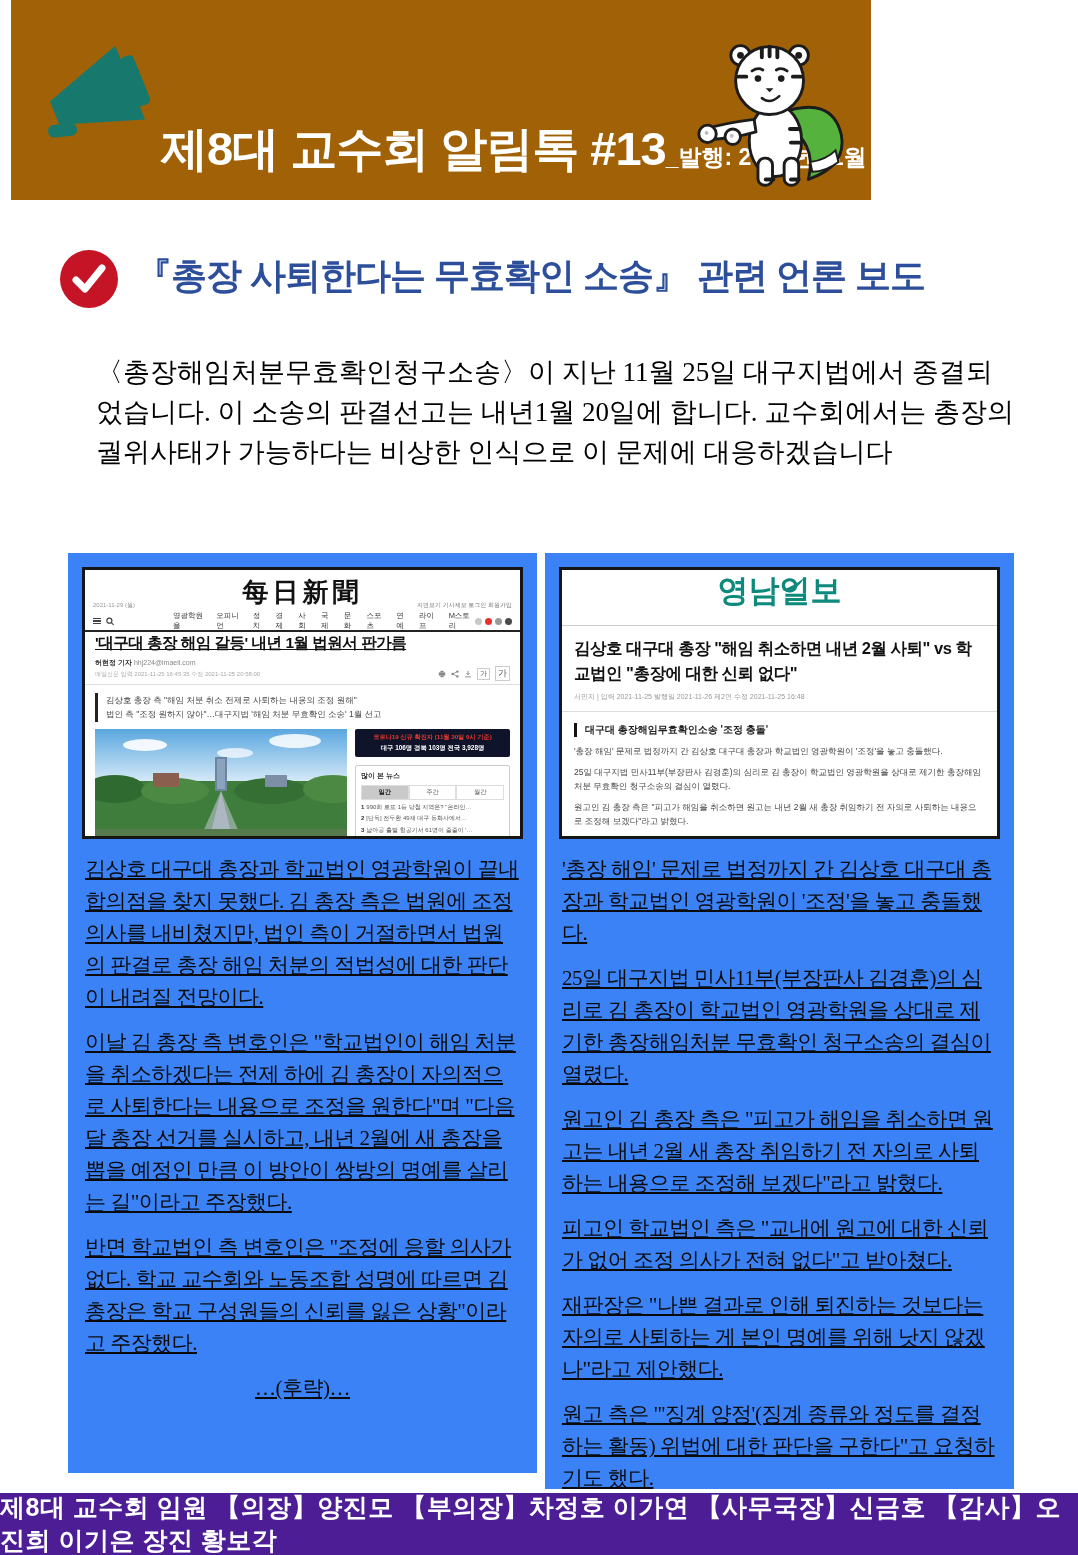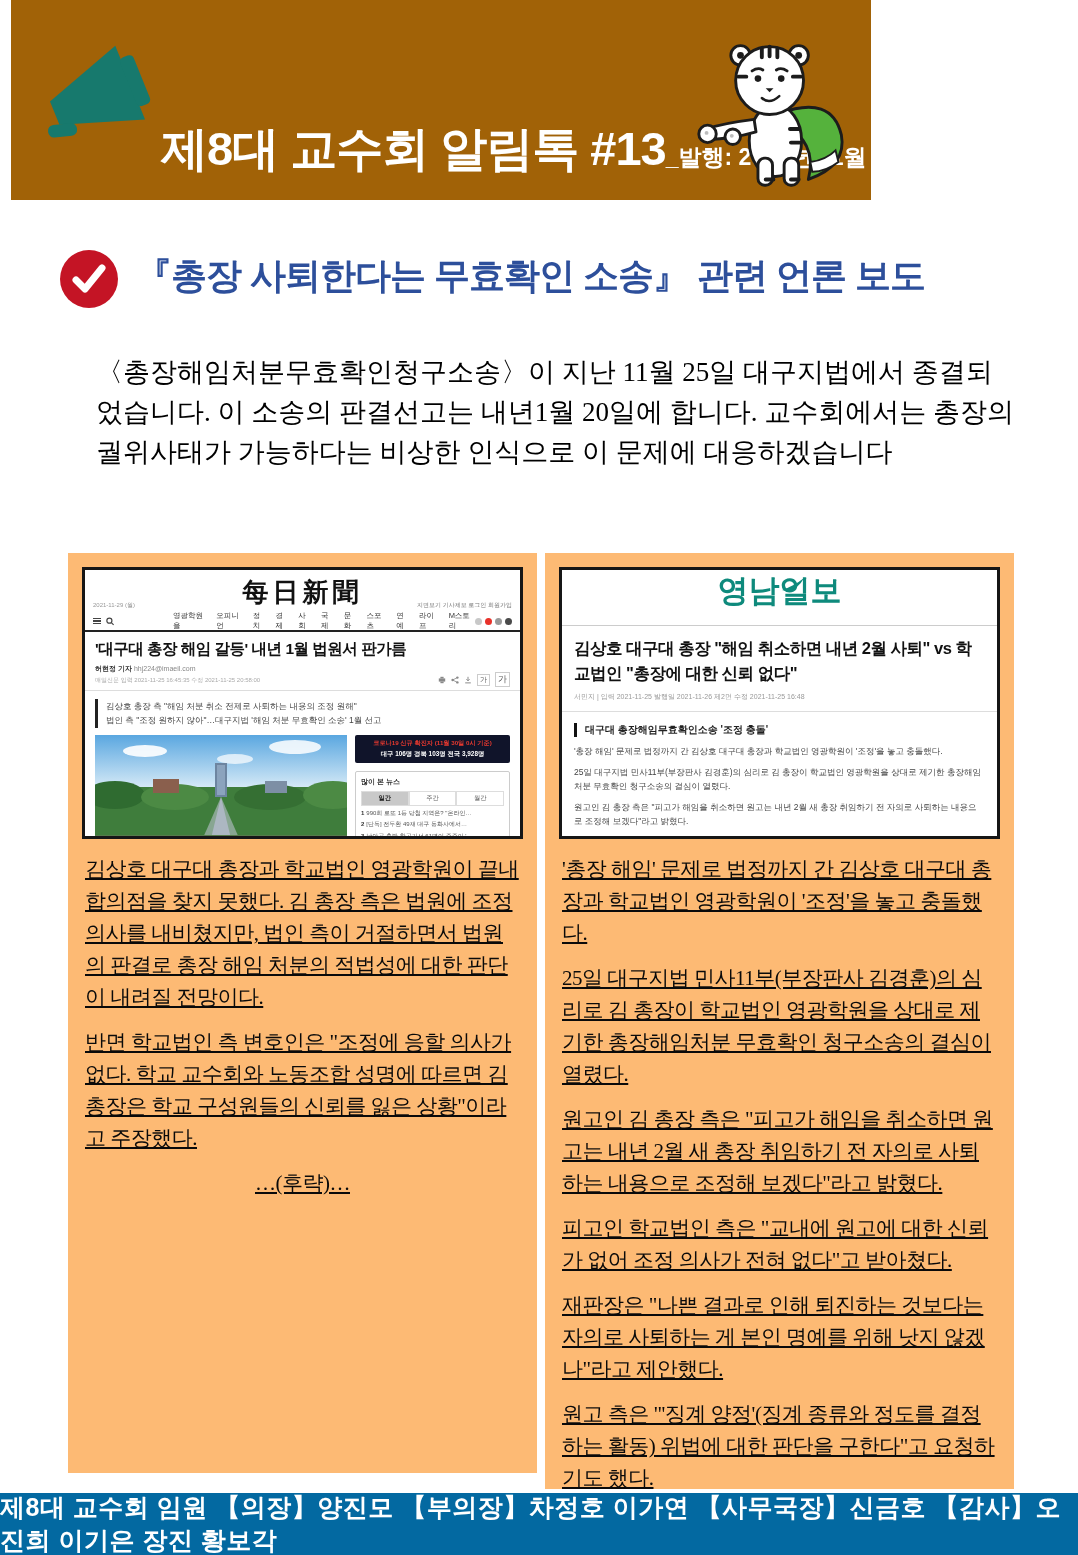--- a/index.html
+++ b/index.html
@@ -18,39 +18,39 @@
   
   .check-circle { position:absolute; left:60px; top:250px; width:58px; height:58px; border-radius:50%;
     background:#c41425; display:flex; align-items:center; justify-content:center; }
   .section-title { position:absolute; left:136px; top:252px; font-size:36px; font-weight:800;
     color:#2d4f9b; letter-spacing:-1px; }
   
   .intro { position:absolute; left:96px; top:352px; width:920px;
     font-family:"Liberation Serif", serif; font-size:27px; line-height:40px; color:#000; }
   .intro .p2 { margin-top:19px; }
   
-  .col { position:absolute; top:553px; width:469px; background:#fdba74; }
+  .col { position:absolute; top:553px; width:469px; background:#3b82f6; }
   .col-left  { left:68px;  height:920px; }
   .col-right { left:545px; height:936px; }
   .card { margin:14px 14px 8px 14px; background:#fff; border:3px solid #161616; height:272px;
     position:relative; overflow:hidden; }
   
   .m-head { position:relative; height:42px; }
   .m-logo { text-align:center; font-family:"Liberation Serif", serif; font-weight:700;
     font-size:26px; letter-spacing:4px; padding-top:5px; color:#111; }
   .m-date { position:absolute; left:8px; bottom:2px; font-size:6px; color:#999; }
   .m-toplinks { position:absolute; right:8px; bottom:2px; font-size:6px; color:#777; }
   .m-nav { display:flex; align-items:center; height:20px; padding:0 8px; border-bottom:2px solid #222;
     font-size:7.5px; color:#333; }
   .m-nav .menu { display:flex; gap:9px; margin-left:58px; }
   .hamburger { width:9px; display:flex; flex-direction:column; gap:1.5px; margin-right:5px; }
   .hamburger i { display:block; height:1.3px; background:#444; }
   .dots { margin-left:auto; display:flex; gap:3px; }
   .dot { width:7px; height:7px; border-radius:50%; }
-  .m-headline { padding:7px 10px 2px; font-size:15.5px; font-weight:800; color:#111; letter-spacing:-0.5px; }
+  .m-headline { padding:1px 10px 2px; font-size:15.5px; font-weight:800; color:#111; letter-spacing:-0.5px;text-decoration:underline; }
   .m-byline { padding:2px 10px 0; font-size:7px; color:#333; font-weight:700; }
   .m-byline .mail { color:#888; font-weight:400; }
   .m-dateline { position:relative; padding:2px 10px 5px; font-size:6px; color:#aaa; border-bottom:1px solid #ddd; }
   .m-tools { position:absolute; right:10px; bottom:3px; display:flex; align-items:center; gap:5px;
     color:#777; font-size:8px; }
   .m-tools .ga { border:1px solid #ccc; padding:0 2px; font-size:7px; color:#555; }
   .m-sub { margin:8px 10px 7px; border-left:3px solid #222; padding-left:8px; font-size:8.5px;
     color:#444; line-height:1.7; }
   .m-content { display:flex; gap:8px; padding:0 10px; }
   .m-photo { width:252px; height:112px; flex:none; }
@@ -75,21 +75,21 @@
   .y-byline { padding:2px 12px 9px; font-size:7px; color:#999; border-bottom:1px solid #ddd; }
   .y-sub { margin:11px 12px 7px; border-left:3px solid #111; padding-left:8px; font-weight:800;
     font-size:10px; color:#222; }
   .y-p { margin:8px 12px; font-size:8.5px; color:#444; line-height:1.6; }
   
   .article { padding:6px 17px 0; font-family:"Liberation Serif", serif; font-size:21px;
     line-height:32px; color:#0a0a0a; letter-spacing:-0.5px;text-decoration:underline; }
   .article p { margin-bottom:13px; }
   .ellipsis { text-align:center; font-family:"Liberation Serif", serif; font-size:21px; color:#0a0a0a; }
   
-  .footer { position:absolute; left:0; top:1493px; width:1078px; height:62px; background:#0369a1;
+  .footer { position:absolute; left:0; top:1493px; width:1078px; height:62px; background:#4c1d95;
     display:flex; align-items:center; justify-content:center; }
   .footer-text { color:#fff; font-weight:800; font-size:25px; letter-spacing:0.5px; }
 </style>
 </head>
 <body>
 
 <div class="header">
   <svg class="megaphone" width="155" height="160" viewBox="0 0 160 160">
     <g transform="rotate(-22 80 85)" fill="#17796d">
       <polygon points="28,58 112,30 112,112 28,84"></polygon>
@@ -251,20 +251,21 @@
           <div class="p-item"><b>1</b><span>990회 로또 1등 당첨 지역은? "온라인…</span></div>
           <div class="p-item"><b>2</b><span>[단독] 전두환 49재 대구 동화사에서…</span></div>
           <div class="p-item"><b>3</b><span>남아공 출발 항공기서 61명이 줄줄이 '…</span></div>
 
         </div>
       </div>
     </div>
   </div>
   <div class="article">
     <p>김상호 대구대 총장과 학교법인 영광학원이 끝내 합의점을 찾지 못했다. 김 총장 측은 법원에 조정 의사를 내비쳤지만, 법인 측이 거절하면서 법원의 판결로 총장 해임 처분의 적법성에 대한 판단이 내려질 전망이다.</p>
+    <p>이날 김 총장 측 변호인은 "학교법인이 해임 처분을 취소하겠다는 전제 하에 김 총장이 자의적으로 사퇴한다는 내용으로 조정을 원한다"며 "다음 달 총장 선거를 실시하고, 내년 2월에 새 총장을 뽑을 예정인 만큼 이 방안이 쌍방의 명예를 살리는 길"이라고 주장했다.</p>
     <p>반면 학교법인 측 변호인은 "조정에 응할 의사가 없다. 학교 교수회와 노동조합 성명에 따르면 김 총장은 학교 구성원들의 신뢰를 잃은 상황"이라고 주장했다.</p>
     <div class="ellipsis">…(후략)…</div>
   </div>
 </div>
 
 <div class="col col-right">
   <div class="card">
     <div class="y-head">
       <span class="y-logo">영남일보</span>
       <svg class="y-leaf" width="26" height="16" viewBox="0 0 26 16">

